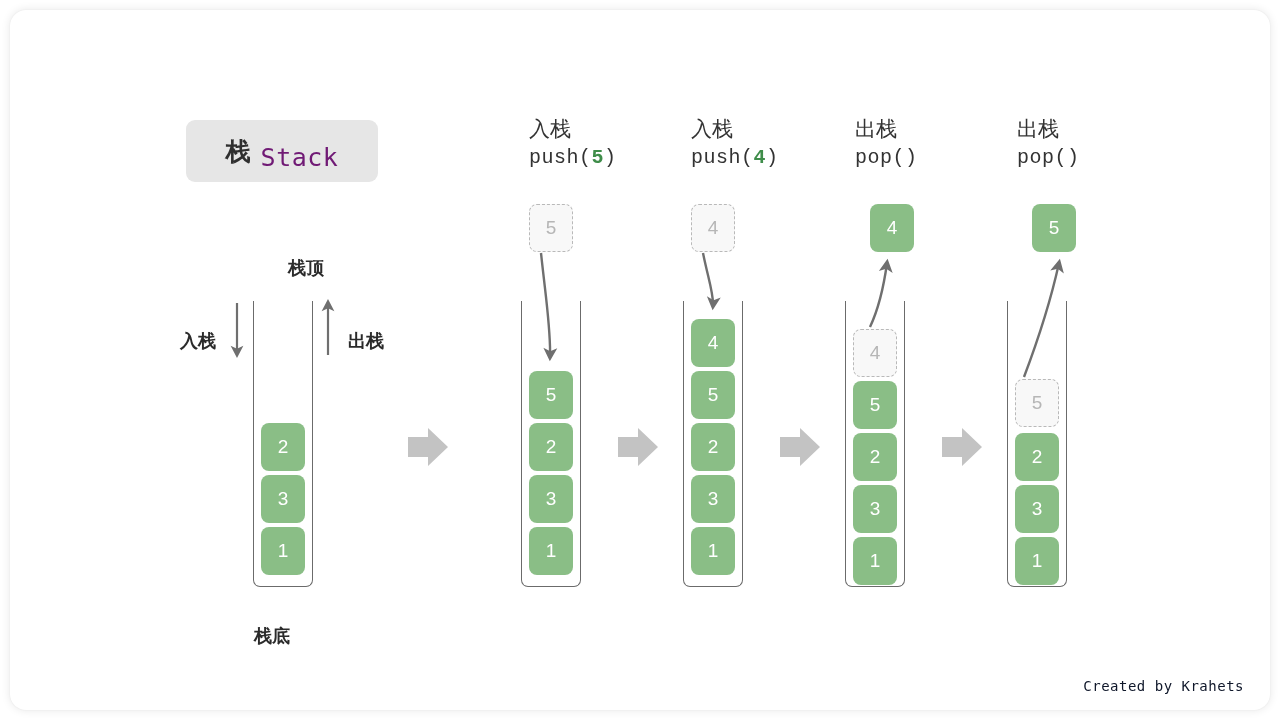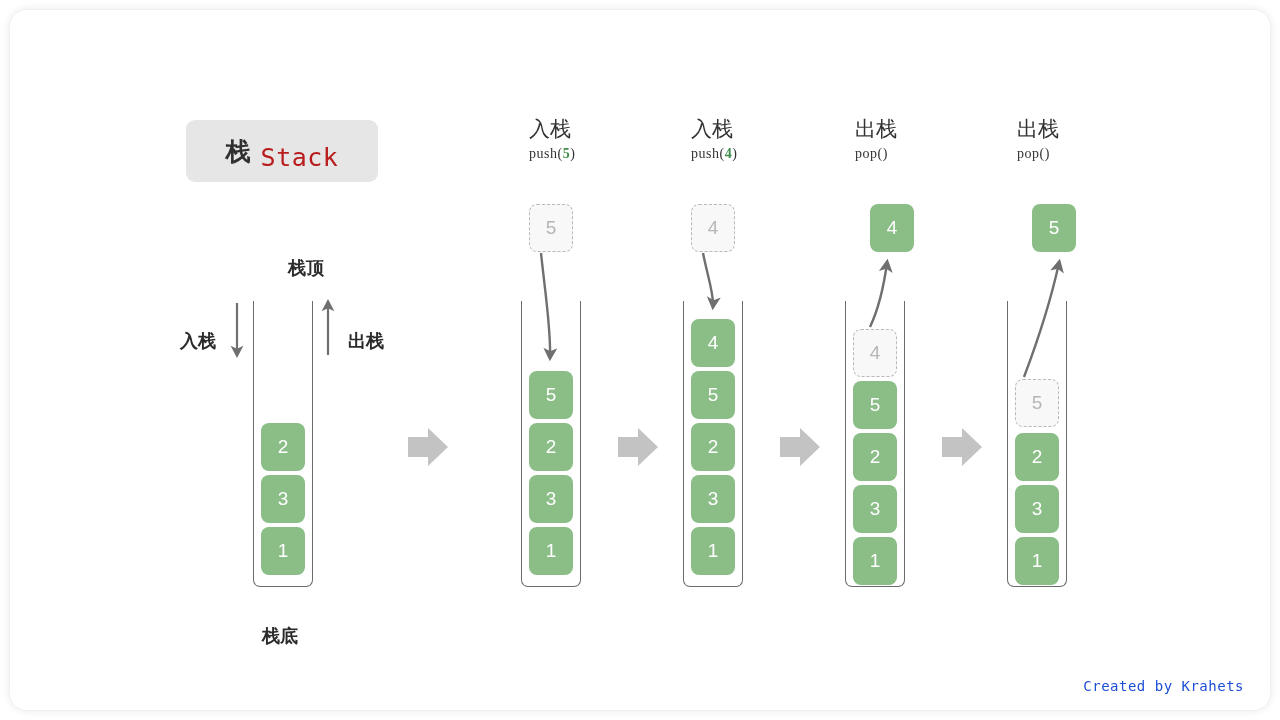--- a/index.html
+++ b/index.html
@@ -41,21 +41,21 @@
     gap: 10px;
   }
   #title-chip .cn {
     font-size: 25px;
     font-weight: bold;
     color: #2f2f2f;
   }
   #title-chip .en {
     font-family: "DejaVu Sans Mono", "Liberation Mono", monospace;
     font-size: 25px;
-    color: #b91c1c;
+    color: #701a75;
     letter-spacing: 0.5px;
     margin-top: 12px;
   }
 
   
   .cn-label {
     position: absolute;
     font-size: 18px;
     font-weight: bold;
     color: #2b2b2b;
@@ -67,22 +67,22 @@
     position: absolute;
     white-space: nowrap;
     line-height: 1.42;
   }
   .col-head .hcn {
     font-size: 21px;
     color: #333333;
     display: block;
   }
   .col-head .hcode {
-    font-family: Liberation Serif, serif;
-    font-size: 14px;
+    font-family: Liberation Mono, monospace;
+    font-size: 20px;
     color: #333333;
     display: block;
     letter-spacing: 0.5px;
   }
   .col-head .hcode .num {
     color: #3f8d4a;
     font-weight: bold;
   }
 
   
@@ -138,36 +138,36 @@
     pointer-events: none;
   }
 
   
   #footer {
     position: absolute;
     right: 26px;
     bottom: 16px;
     font-family: "DejaVu Sans Mono", "Liberation Mono", monospace;
     font-size: 14px;
-    color: #1d4ed8;
+    color: #0f172a;
     letter-spacing: 0.5px;
   }
 </style>
 </head>
 <body>
 
 <div id="canvas">
 
   <div id="title-chip">
     <span class="cn">栈</span>
     <span class="en">Stack</span>
   </div>
 
   <div class="cn-label" style="left:258px; top:246px;margin-left:20px;">栈顶</div>
-  <div class="cn-label" style="left:252px; top:614px;">栈底</div>
+  <div class="cn-label" style="left:244px; top:614px;">栈底</div>
   <div class="cn-label" style="left:170px; top:319px;">入栈</div>
   <div class="cn-label" style="left:338px; top:319px;">出栈</div>
 
   <div class="col-head" style="left:519px; top:104px;">
     <span class="hcn">入栈</span>
     <span class="hcode"><span>push(</span><span class="num">5</span><span>)</span></span>
   </div>
 
   <div class="col-head" style="left:681px; top:104px;">
     <span class="hcn">入栈</span>

